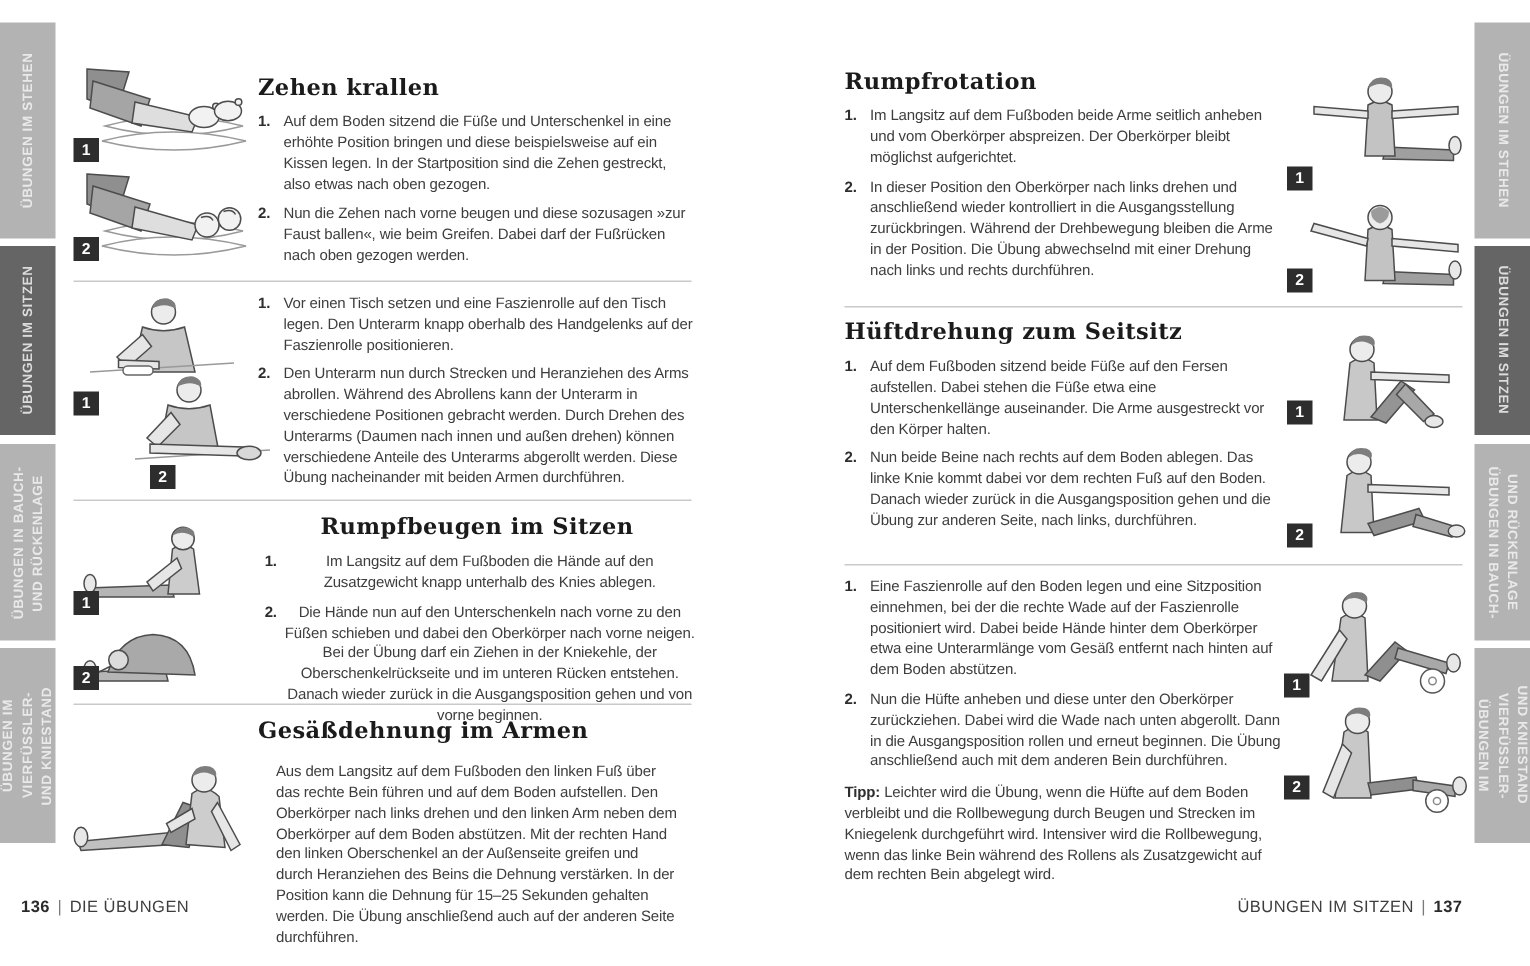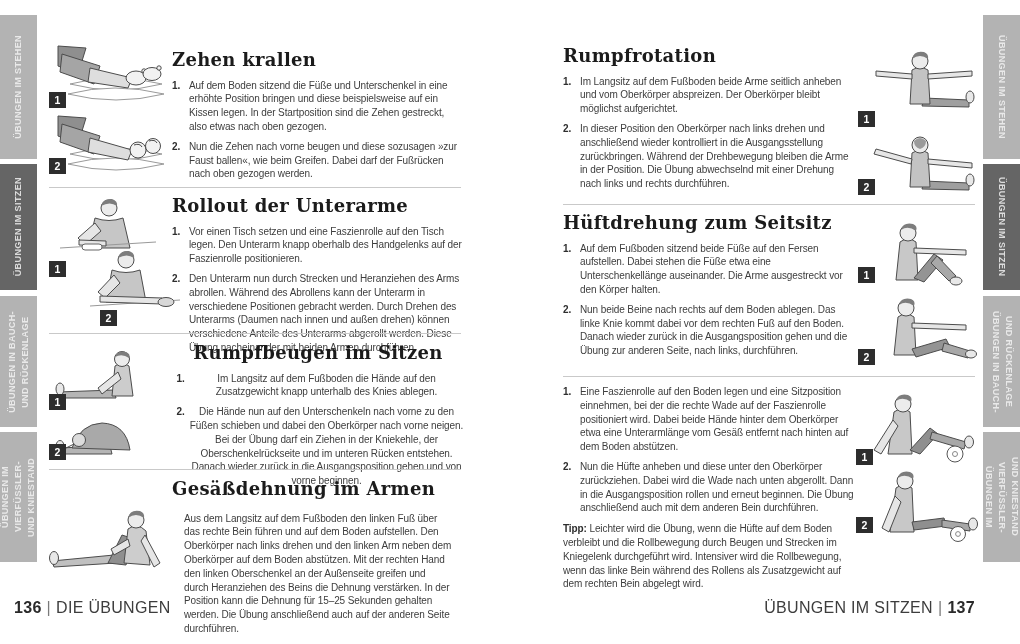--- a/index.html
+++ b/index.html
@@ -21,41 +21,41 @@
   .tab.left  .tab-label { writing-mode:vertical-rl; transform:rotate(180deg); }
   .tab.right .tab-label { writing-mode:vertical-lr; }
   .tab.active .tab-label { color:#dcdcdc; }
 
   
   .content { position:absolute; width:292px; color:#3d3d3d; font-size:10px; line-height:1.38; letter-spacing:-.1px; }
   .content.lx { left:172px; }
   .content.rx { left:563px; }
   .ex-title {
     margin:0 0 8px; font-family:"DejaVu Serif",serif; font-weight:700;
-    font-size:18px; color:#1b1b1b; letter-spacing:.3px; line-height:1.15;
+    font-size:15px; color:#1b1b1b; letter-spacing:.3px; line-height:1.15;
   }
   .step { display:flex; margin-bottom:6px; }
   .step-num { font-weight:700; flex:0 0 17px; color:#2e2e2e; }
   .step-text { flex:1; }
   .tip { margin-top:7px; }
   .tip-label { font-weight:700; color:#2e2e2e; }
   .para { margin:12px; }
 
   
   .fig { position:absolute; }
   .badge {
     position:absolute; width:17px; height:16px; background:#2d2d2d; color:#ffffff;
     font-size:10.5px; font-weight:700; display:flex; align-items:center; justify-content:center;
   }
   .divider { position:absolute; height:1px; background:#c9c9c9; width:412px; }
   .divider.lx { left:49px; }
   .divider.rx { left:563px; }
 
   
-  .footer { position:absolute; top:599px; font-size:16px; color:#3d3d3d; letter-spacing:.3px; }
+  .footer { position:absolute; top:599px; font-size:11px; color:#3d3d3d; letter-spacing:.3px; }
   .footer .pg { font-weight:700; color:#2a2a2a; }
   .footer .sep { margin:0 5px; color:#7a7a7a; }
   .footer.lx { left:14px; }
   .footer.rx { left:563px; width:412px; text-align:right; }
 
   svg { display:block; }
 </style>
 </head>
 <body>
 
@@ -156,21 +156,20 @@
       <path d="M28 22 Q42 27 56 22 L62 54 L22 54 Z" fill="#c6c6c6" stroke="#4c4c4c"></path>
       <path d="M6 58 L96 52" stroke="#999" fill="none"></path>
       <path d="M30 27 L14 44 L21 50 L36 35 Z" fill="#e6e6e6" stroke="#4c4c4c"></path>
       <path d="M16 48 L78 50 L78 56 L16 54 Z" fill="#e6e6e6" stroke="#4c4c4c"></path>
       <ellipse cx="82" cy="54" rx="8" ry="4.5" fill="#d8d8d8" stroke="#4c4c4c"></ellipse>
     </svg>
   </div>
   <div class="badge" style="left:100px;top:310px;">2</div>
 
   <div class="content lx" style="top:196px;">
-    <h2 class="ex-title">Rollout der Unterarme</h2>
     <div class="step">
       <span class="step-num">1.</span>
       <span class="step-text">Vor einen Tisch setzen und eine Faszienrolle auf den Tisch legen. Den Unterarm knapp oberhalb des Handgelenks auf der Faszienrolle positionieren.</span>
     </div>
     <div class="step">
       <span class="step-num">2.</span>
       <span class="step-text">Den Unterarm nun durch Strecken und Heranziehen des Arms abrollen. Während des Abrollens kann der Unterarm in verschiedene Positionen gebracht werden. Durch Drehen des Unterarms (Daumen nach innen und außen drehen) können verschiedene Anteile des Unterarms abgerollt werden. Diese Übung nacheinander mit beiden Armen durchführen.</span>
     </div>
   </div>
 

